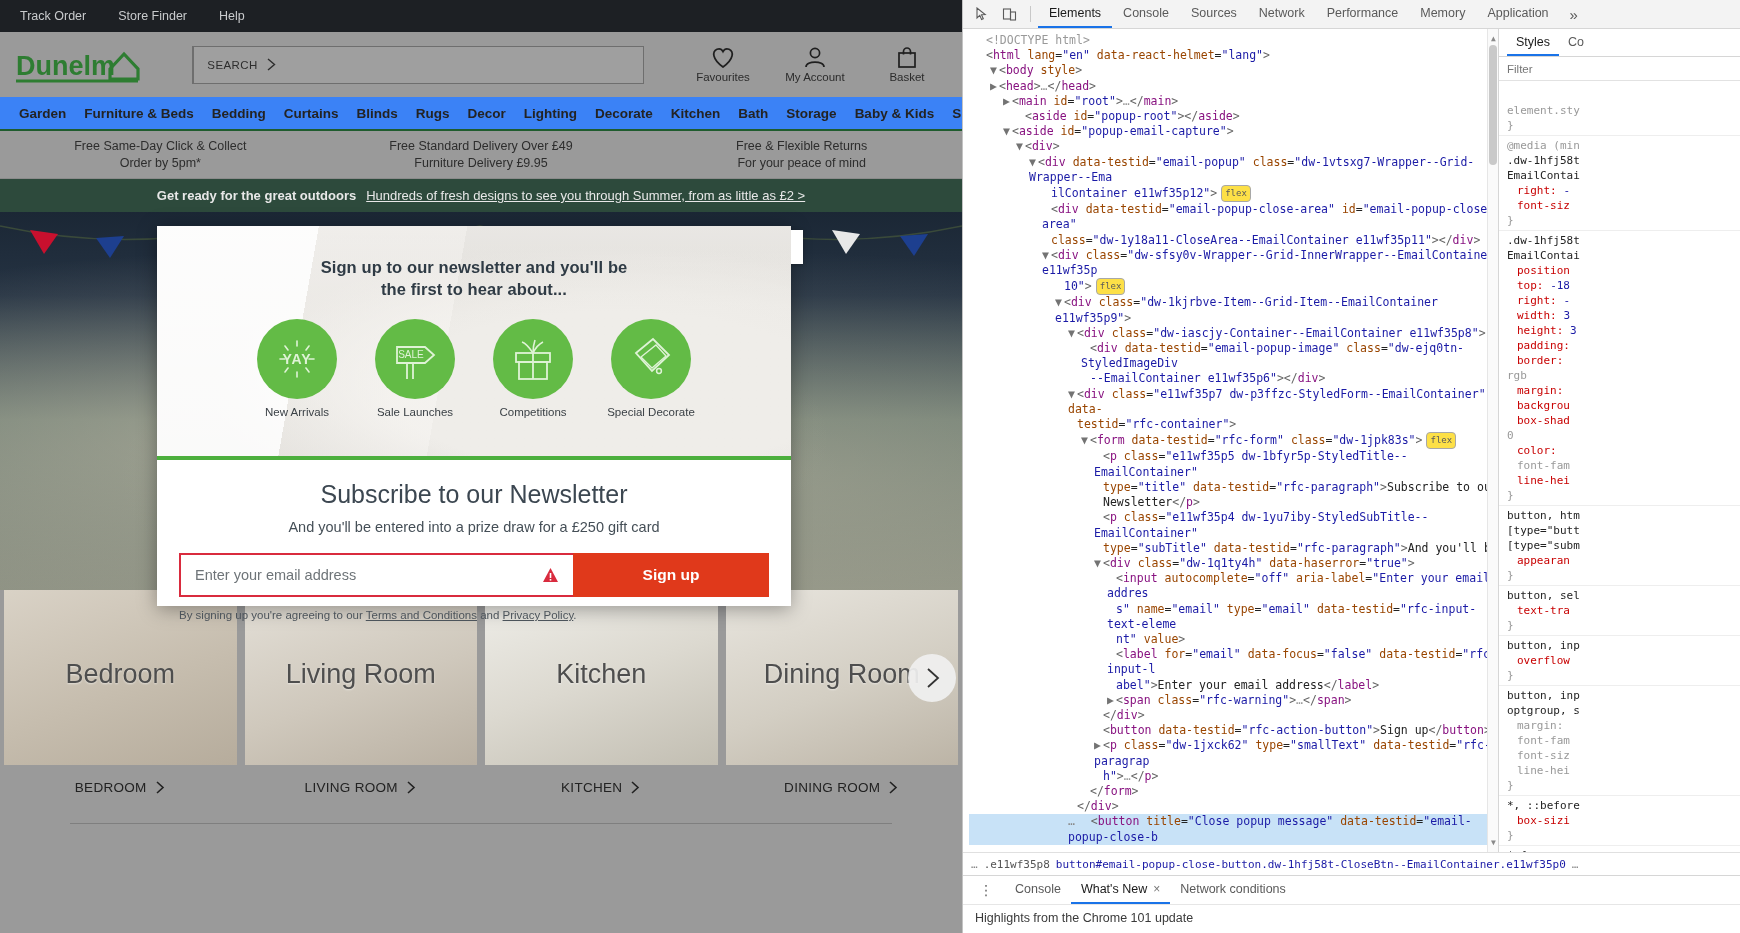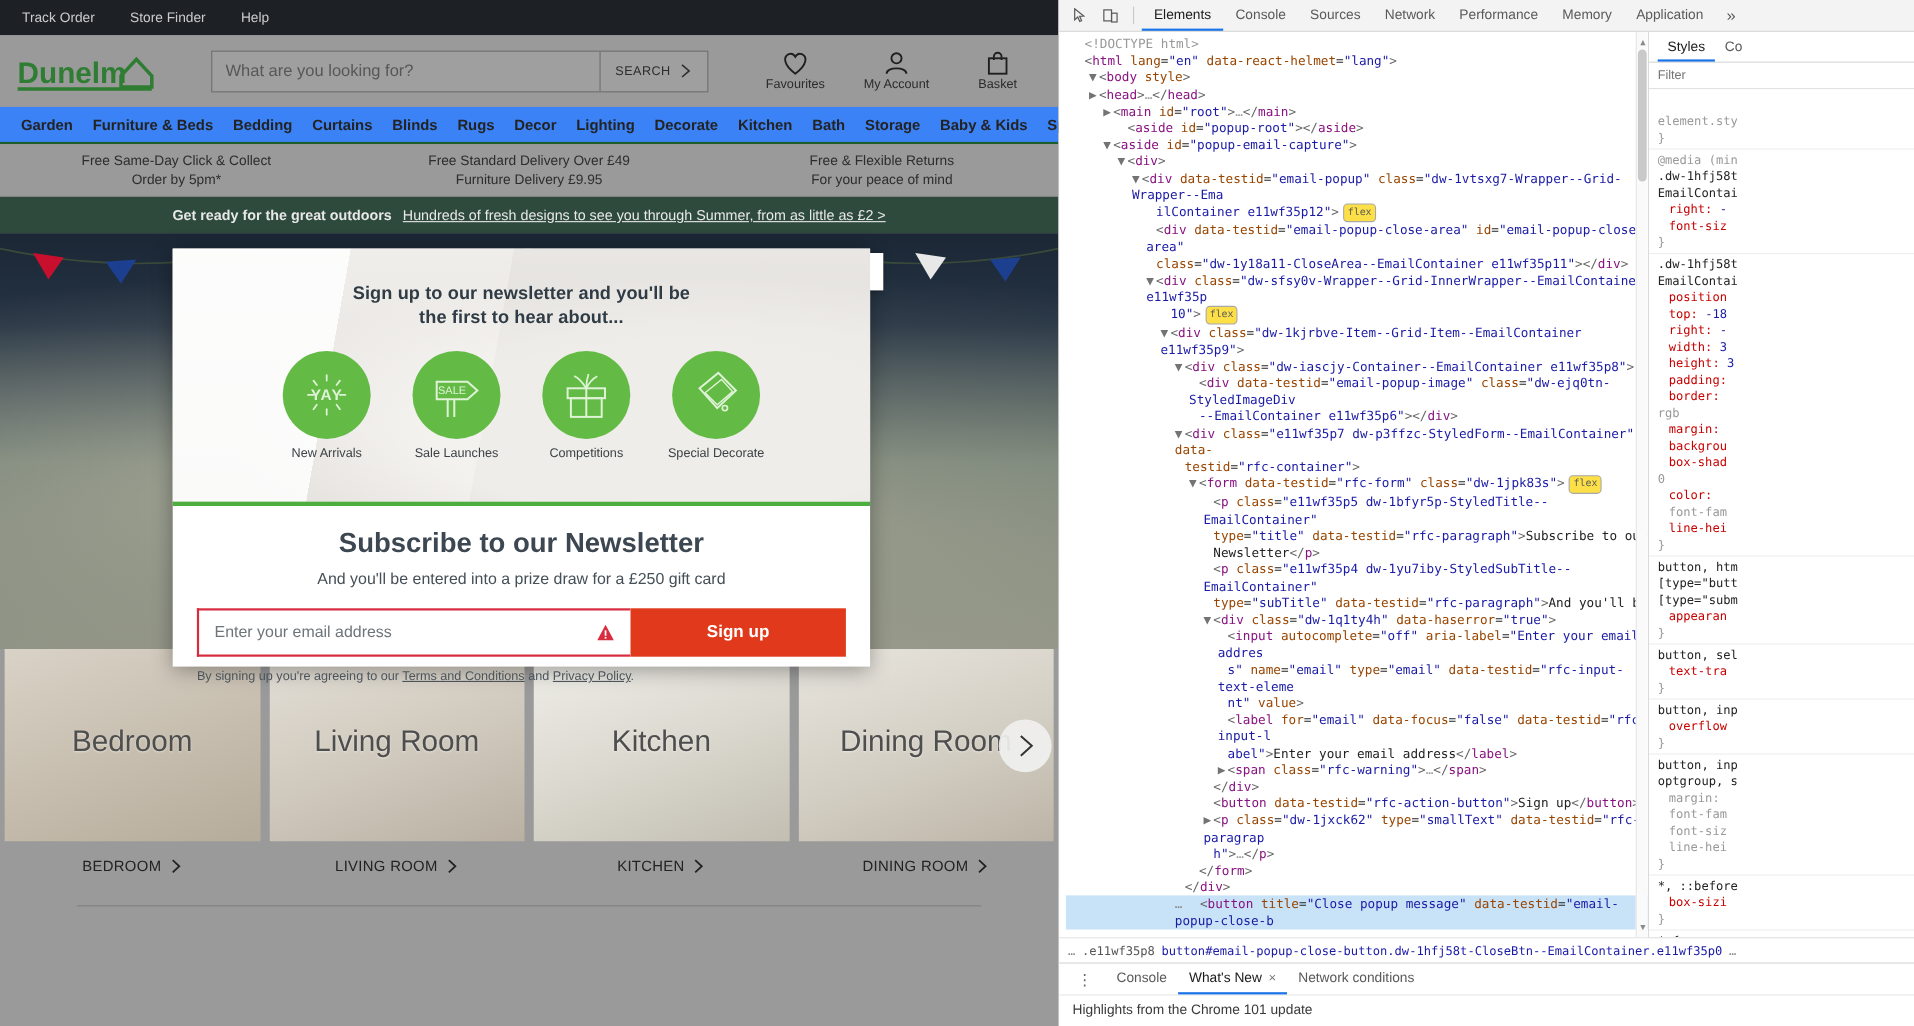--- a/index.html
+++ b/index.html
@@ -146,21 +146,21 @@
     gap: 20px; margin-top: 18px;
   }
   .perk { width: 98px; text-align: center; }
   .perk-circle {
     width: 80px; height: 80px; border-radius: 50%; background: #63bb46;
     margin: 0 auto 7px; display: flex; align-items: center; justify-content: center;
   }
   .perk-label { font-size: 11.5px; color: #3b4146; }
 
   .modal-bottom { padding: 20px 22px 0; text-align: center; }
-  .modal-title { font-size: 25px; color: #3c4751; font-weight: 700; }
+  .modal-title { font-size: 25px; color: #3c4751; font-weight: 400; }
   .modal-sub { font-size: 14.5px; color: #454f57; margin-top: 10px; }
 
   .form-row { display: flex; margin-top: 18px; height: 44px; }
   .email-wrap {
     flex: 1; position: relative; border: 2px solid #d92b3e;
     border-right: none; background: #fff; display: flex; align-items: center;
   }
   .email-input {
     flex: 1; height: 100%; border: none; outline: none; background: transparent;
     font-size: 14.5px; color: #333; padding: 0 14px;
@@ -312,21 +312,20 @@
         <div class="logo">
           <svg width="150" height="46" viewBox="0 0 150 46" aria-hidden="true">
             <path d="M6 38 L6 14 L40 14 L40 38 Z" fill="none" stroke="none"></path>
             <text x="2" y="32" font-family="Liberation Sans, sans-serif" font-size="27" font-weight="bold" fill="#2e7d32">Dunelm</text>
             <path d="M96 26 L110 11 L124 26 L124 36 L96 36 Z" fill="none" stroke="#2e7d32" stroke-width="3.2"></path>
             <line x1="2" y1="38" x2="124" y2="38" stroke="#2e7d32" stroke-width="3.2"></line>
           </svg>
         </div>
 
         <div class="searchbox">
-          <input class="search-input" type="text" placeholder="What are you looking for?" style="">
           <button class="search-btn">
             <span>SEARCH</span>
             <svg width="13" height="13" viewBox="0 0 13 13" aria-hidden="true">
               <polyline points="3,1 9.5,6.5 3,12" fill="none" stroke="#2d2d2d" stroke-width="1.4"></polyline>
             </svg>
           </button>
         </div>
 
         <div class="header-icons">
           <div class="hicon">

